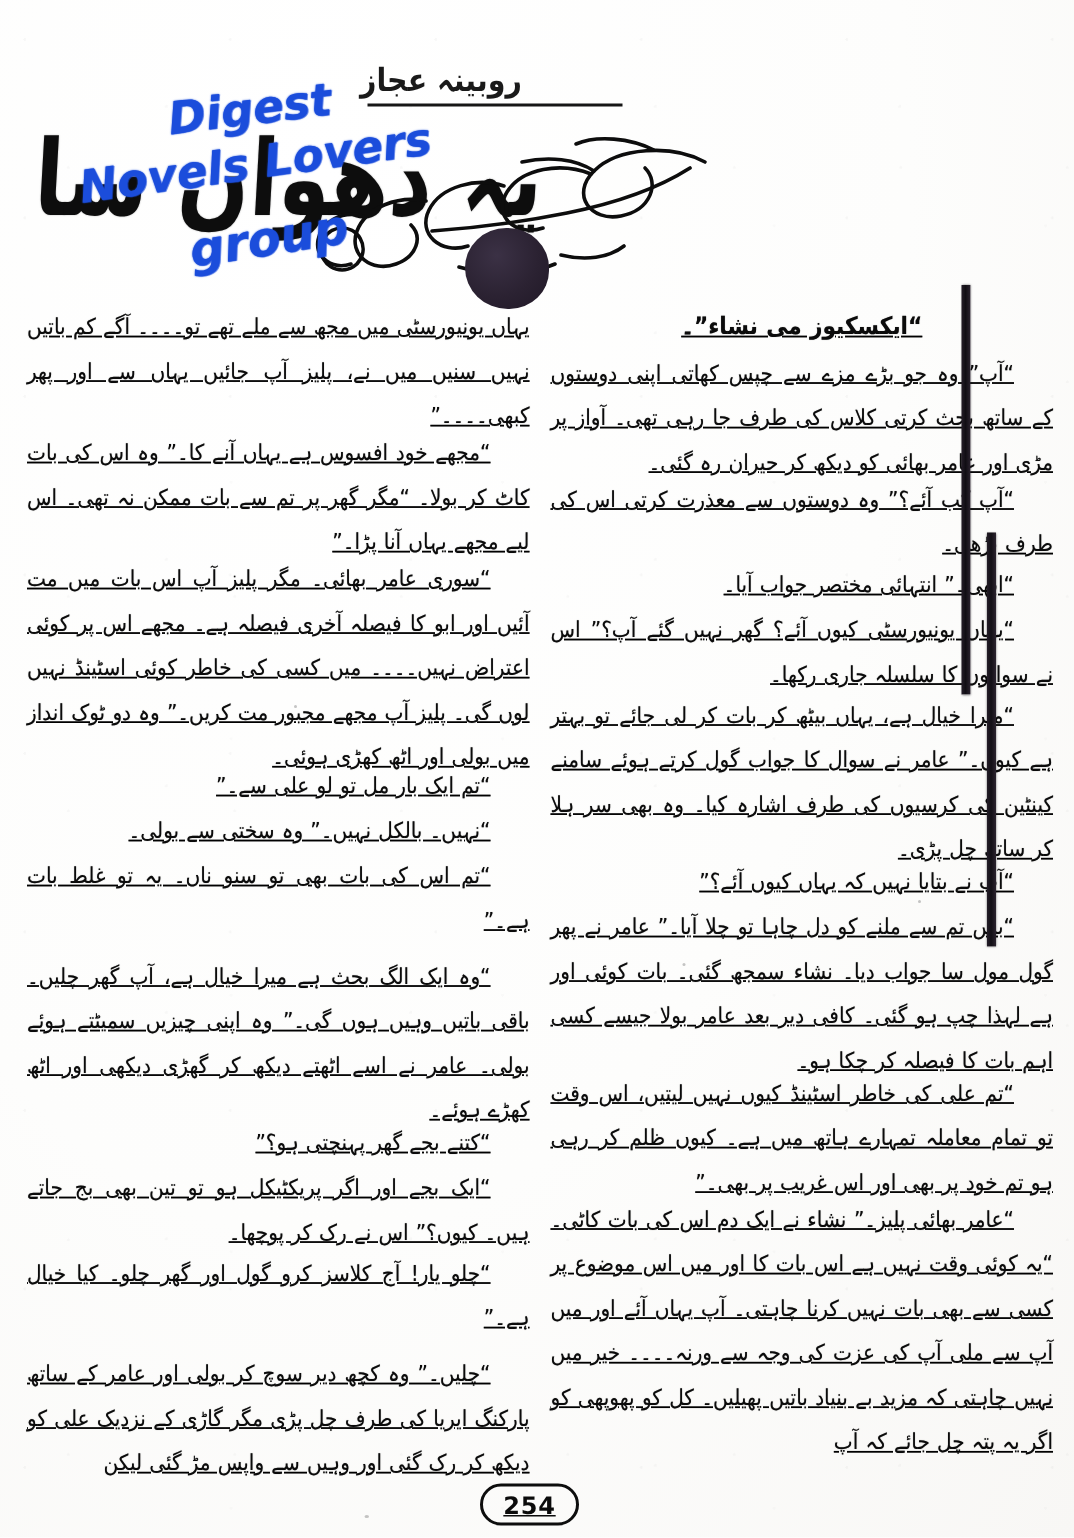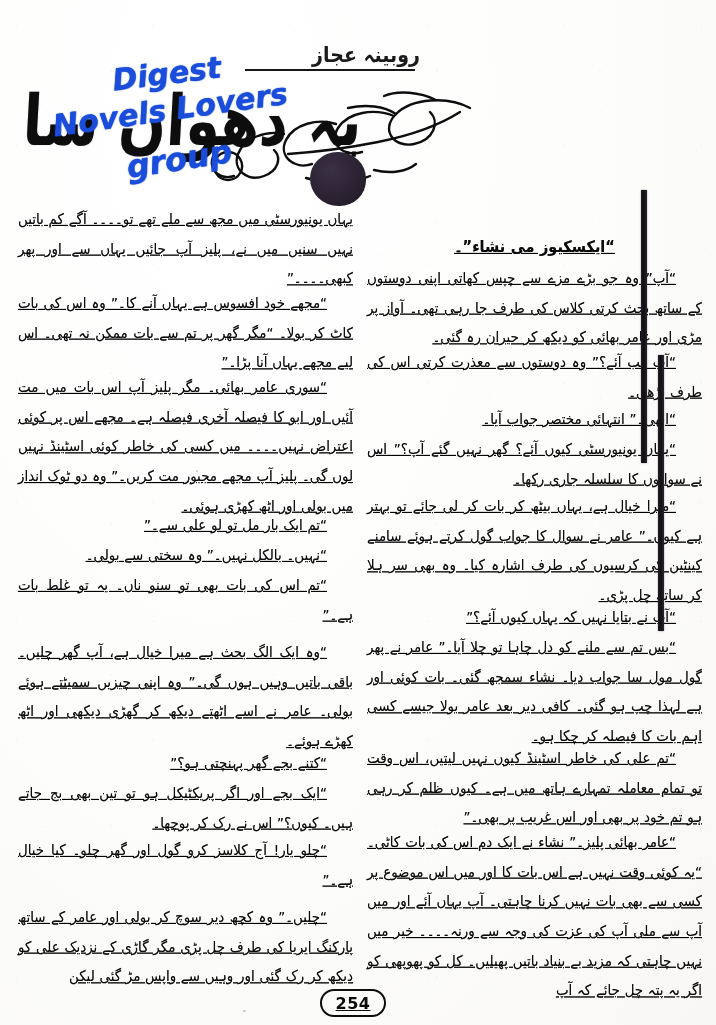--- a/index.html
+++ b/index.html
@@ -27,21 +27,21 @@
     background-size:137px 119px,163px 151px,111px 143px,181px 171px;
     opacity:.8;
   }
 
   
   .header{
     position:absolute;left:0;right:0;top:0;height:200px;
   }
   .author-block{
     position:absolute;right:296px;top:44px;
-    width:180px;text-align:right;
+    width:180px;text-align:left;
   }
   .author-name{
     font-size:19px;line-height:1.1;color:#1a1a1a;
     font-family:"DejaVu Sans","Liberation Sans",sans-serif;
     font-weight:600;
     letter-spacing:-.5px;
     transform:scaleY(1.12);
     white-space:nowrap;
   }
   .author-rule{
@@ -92,21 +92,21 @@
   
   .columns{
     position:absolute;left:18px;right:14px;top:204px;
     height:706px;
     display:flex;flex-direction:row;gap:14px;
   }
   .col{
     flex:1 1 0;min-width:0;position:relative;
     direction:rtl;text-align:justify;text-decoration:underline;
   }
-  .col-right{order:1;margin-top:28px;}
+  .col-right{order:1;}
   .col-left{order:2;}
 
   .para{
     font-family:"DejaVu Sans","Liberation Sans",sans-serif;
     font-size:13.4px;
     line-height:27px;
     color:#0b0b0b;
     margin:0 0 3px 0;
     text-align:justify;
     text-justify:inter-word;

